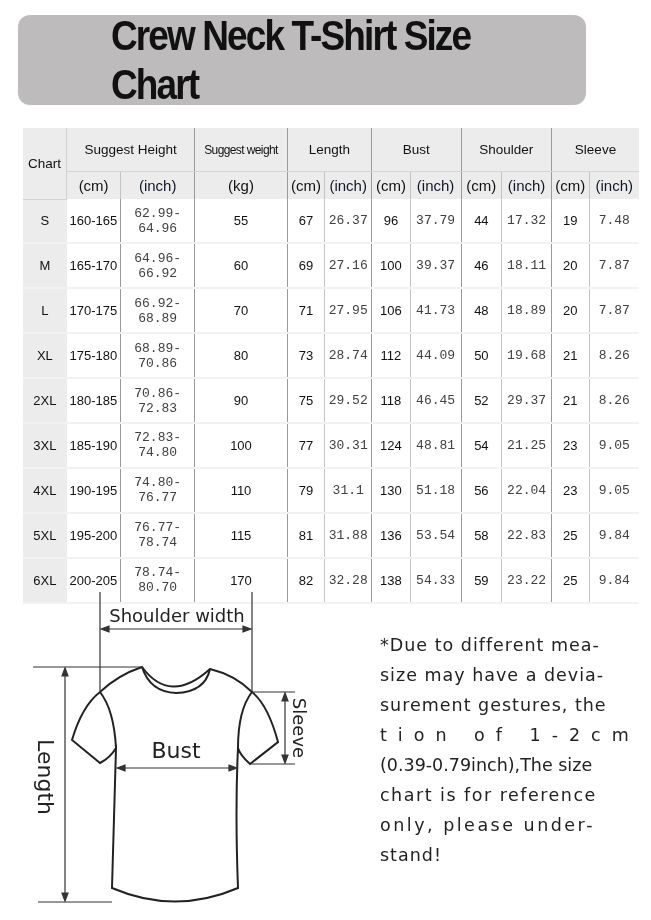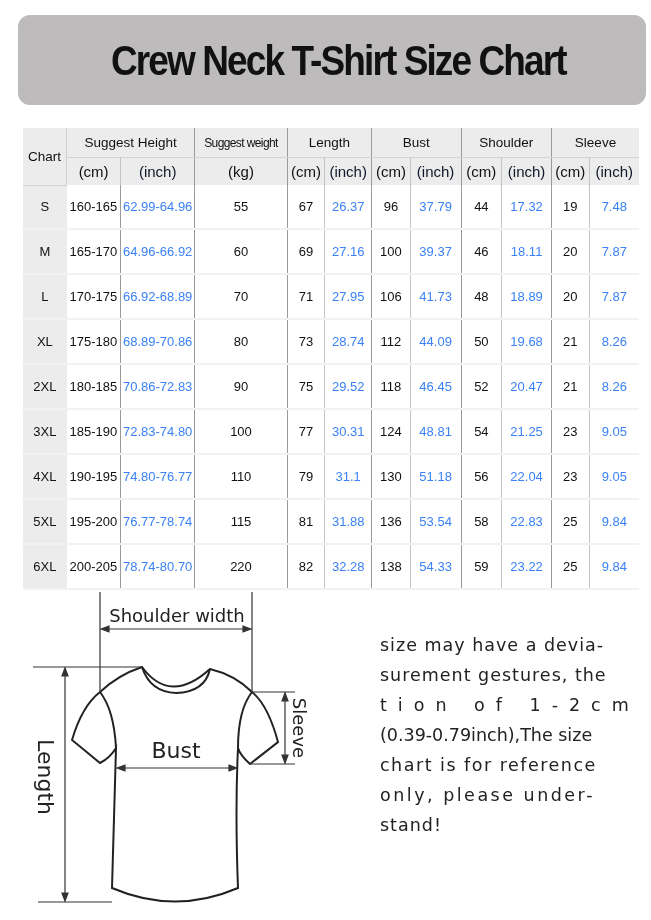--- a/index.html
+++ b/index.html
@@ -2,46 +2,46 @@
 <html><head>
 <meta charset="utf-8">
 <style>
   html, body { margin: 0; padding: 0; }
   body {
     width: 651px; height: 920px; background: #ffffff;
     font-family: "Liberation Sans", sans-serif; color: #111;
     position: relative; overflow: hidden;
   }
   .title-bar {
-    position: absolute; left: 18px; top: 15px; width: 628px; height: 90px;
+    position: absolute; left: 18px; top: 15px; width: 568px; height: 90px;
     background: #bdbbbc; border-radius: 12px;
     display: flex; align-items: center;
   }
   .title-text {
     margin-left: 93px; font-family: "Liberation Sans", sans-serif;
     font-weight: bold; font-size: 43px; letter-spacing: -2.2px;
     transform: scaleX(0.86); transform-origin: left center; color: #111;
   }
   table.size-table {
     position: absolute; left: 23px; top: 128px; width: 616px;
     border-collapse: collapse; table-layout: fixed;
     font-size: 13px;
   }
   .size-table td, .size-table th {
     text-align: center; padding: 0; font-weight: normal;
     border-right: 1px solid #9a9a9a;
   }
   .size-table th { background: #ececec; }
-  .size-table tr.h1 th { height: 29px; border-bottom: 1px solid #d4d4d4; font-size: 13.5px; }
+  .size-table tr.h1 th { height: 43px; border-bottom: 1px solid #d4d4d4; font-size: 13.5px; }
   .size-table tr.h2 th { height: 27px; font-size: 15px; }
   .size-table tr.h2 th.inch { color: #0f172a; }
   .size-table th.sizehdr { border-right: 1px solid #d0d0d0; font-size: 13.5px; }
   .size-table tbody tr td { height: 42.9px; border-bottom: 2px solid #f2f2f2; }
   .size-table td.sz { background: #ececec; border-right: none; }
-  .size-table td.inch { color: #3b82f6; }
+  .size-table td.inch { color: #404040; font-family: Liberation Mono, monospace; }
   .size-table td.hcm { border-right: 1px solid #9a9a9a; }
   .size-table tr td:last-child, .size-table tr th:last-child { border-right: none; }
   .size-table .thin { border-right: 1px solid #c4c4c4; }
 
   .diagram { position: absolute; left: 0; top: 580px; width: 340px; height: 340px; }
   .note {
     position: absolute; left: 380px; top: 630px; width: 250px;
     font-family: "DejaVu Sans", sans-serif; font-size: 17.5px; line-height: 30px;
     color: #222; letter-spacing: 1px;
   }
@@ -154,21 +154,21 @@
       <tr>
         <td class="sz">2XL</td>
         <td class="hcm thin">180-185</td>
         <td class="inch">70.86-72.83</td>
         <td>90</td>
         <td class="thin">75</td>
         <td class="inch">29.52</td>
         <td class="thin">118</td>
         <td class="inch">46.45</td>
         <td class="thin">52</td>
-        <td class="inch">20.47</td>
+        <td class="inch">29.37</td>
         <td class="thin">21</td>
         <td class="inch">8.26</td>
       </tr>
       <tr>
         <td class="sz">3XL</td>
         <td class="hcm thin">185-190</td>
         <td class="inch">72.83-74.80</td>
         <td>100</td>
         <td class="thin">77</td>
         <td class="inch">30.31</td>
@@ -204,21 +204,21 @@
         <td class="inch">53.54</td>
         <td class="thin">58</td>
         <td class="inch">22.83</td>
         <td class="thin">25</td>
         <td class="inch">9.84</td>
       </tr>
       <tr>
         <td class="sz">6XL</td>
         <td class="hcm thin">200-205</td>
         <td class="inch">78.74-80.70</td>
-        <td>220</td>
+        <td>170</td>
         <td class="thin">82</td>
         <td class="inch">32.28</td>
         <td class="thin">138</td>
         <td class="inch">54.33</td>
         <td class="thin">59</td>
         <td class="inch">23.22</td>
         <td class="thin">25</td>
         <td class="inch">9.84</td>
       </tr>
     </tbody>
@@ -251,20 +251,21 @@
     <polygon points="117,188 125,185 125,191"></polygon>
     <polygon points="237,188 229,185 229,191"></polygon>
   </g>
   <text x="177" y="42" text-anchor="middle" font-family="DejaVu Sans, sans-serif" font-size="18" fill="#222">Shoulder width</text>
   <text x="176" y="178" text-anchor="middle" font-family="DejaVu Sans, sans-serif" font-size="22" fill="#222">Bust</text>
   <text x="0" y="0" text-anchor="middle" font-family="DejaVu Sans, sans-serif" font-size="18" fill="#222" transform="translate(293,148) rotate(90)">Sleeve</text>
   <text x="0" y="0" text-anchor="middle" font-family="DejaVu Sans, sans-serif" font-size="22" fill="#222" transform="translate(38,197) rotate(90)">Length</text>
 </svg>
 
 <div class="note">
+  <div>*Due to different mea-</div>
   <div>size may have a devia-</div>
   <div>surement gestures, the</div>
   <div class="spread">tion of 1-2cm</div>
   <div style="letter-spacing:0">(0.39-0.79inch),The size</div>
   <div style="letter-spacing:1.5px">chart is for reference</div>
   <div style="letter-spacing:2.5px">only, please under-</div>
   <div>stand!</div>
 </div>
 
 </body></html>

